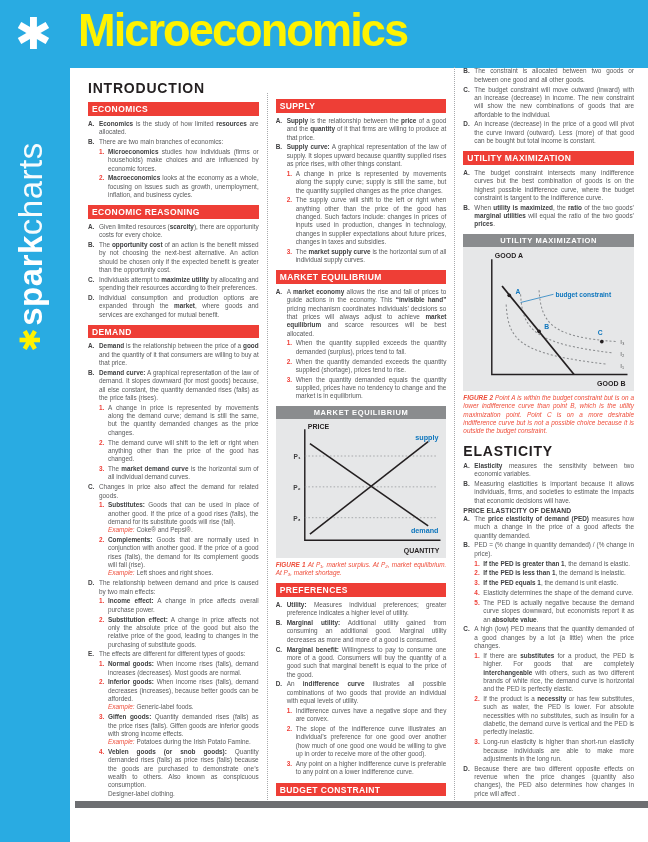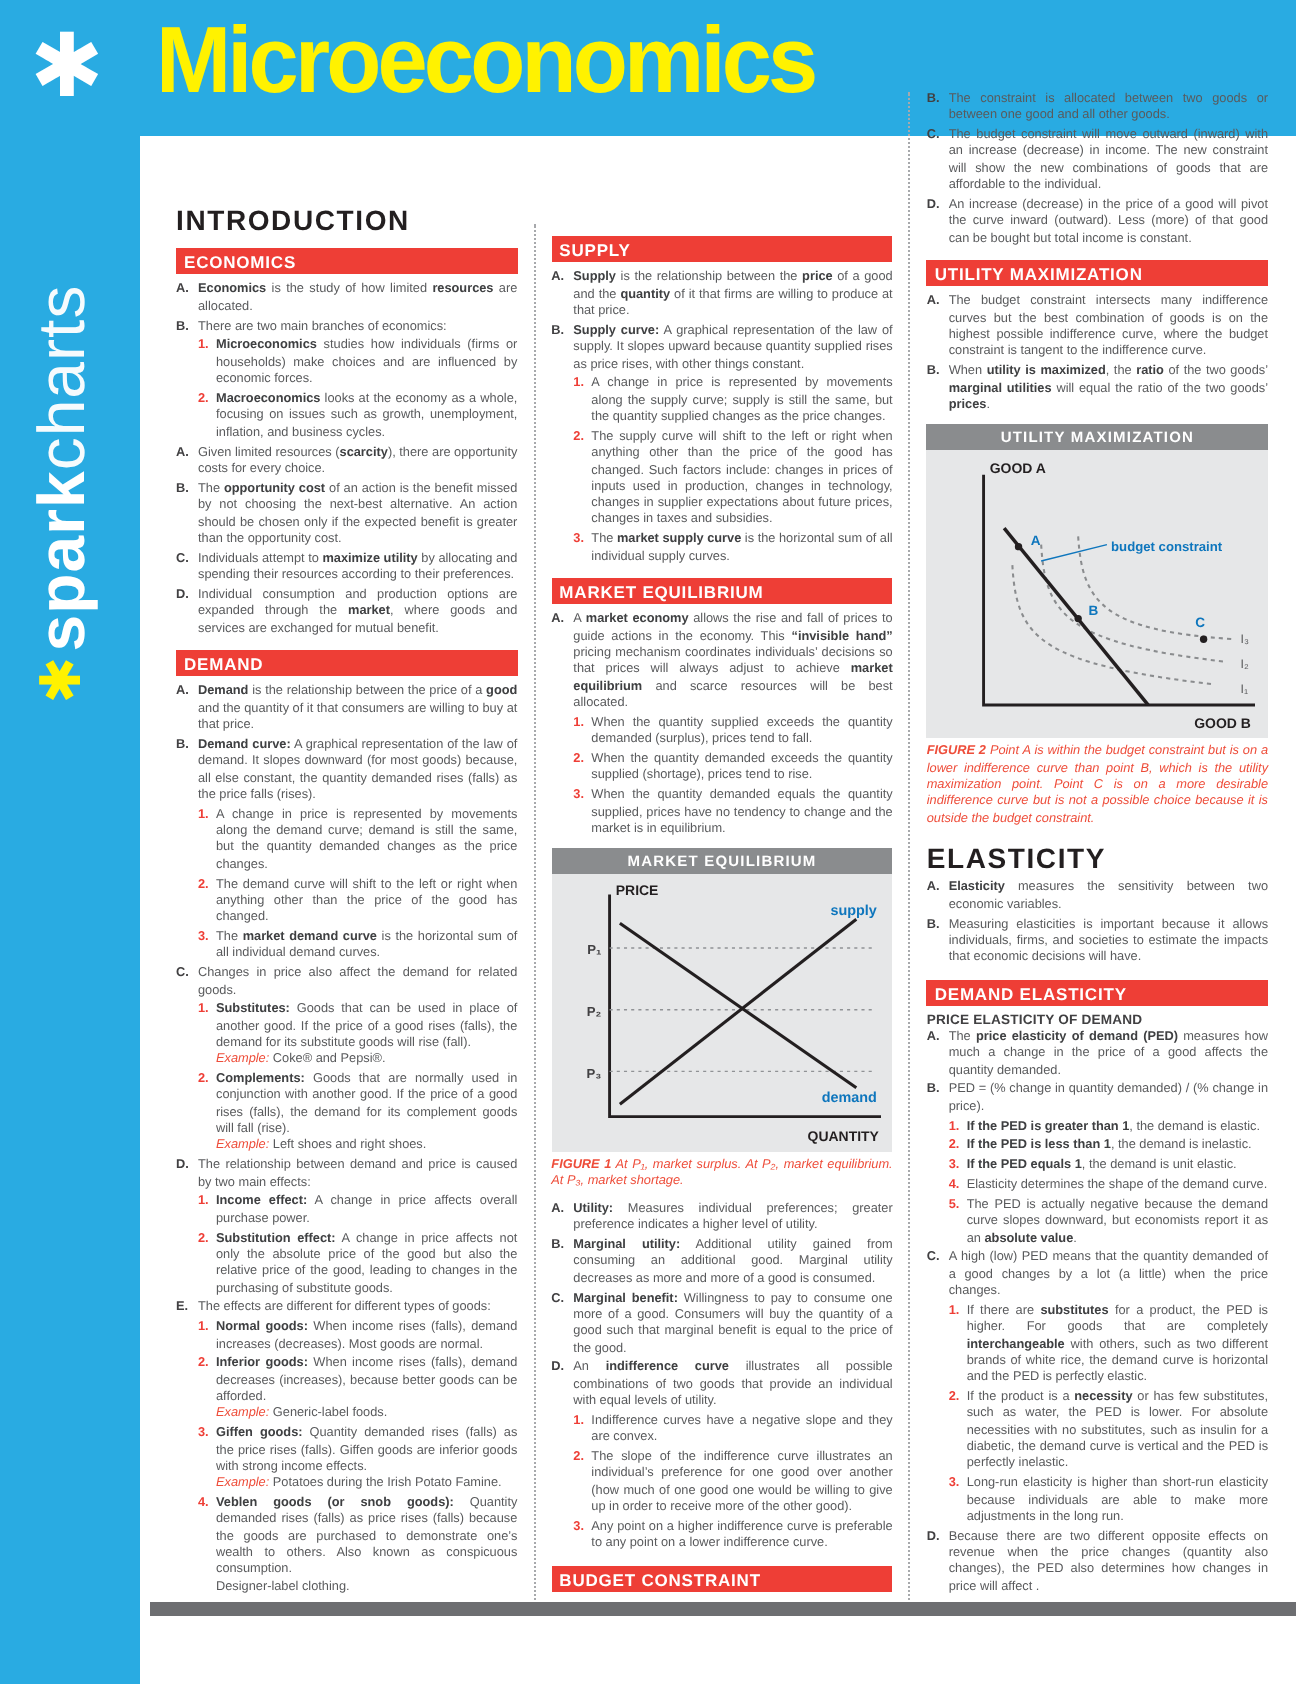--- a/index.html
+++ b/index.html
@@ -91,20 +91,21 @@
         </div>
         <div class="item sub">
           <span class="m">1.</span>
           <span class="txt"><b>Microeconomics</b> studies how individuals (firms or households) make choices and are influenced by economic forces.</span>
         </div>
         <div class="item sub">
           <span class="m">2.</span>
           <span class="txt"><b>Macroeconomics</b> looks at the economy as a whole, focusing on issues such as growth, unemployment, inflation, and business cycles.</span>
         </div>
       </div>
+      <div class="bar">ECONOMIC REASONING</div>
       <div class="list">
         <div class="item">
           <span class="m">A.</span>
           <span class="txt">Given limited resources (<b>scarcity</b>), there are opportunity costs for every choice.</span>
         </div>
         <div class="item">
           <span class="m">B.</span>
           <span class="txt">The <b>opportunity cost</b> of an action is the benefit missed by not choosing the next-best alternative. An action should be chosen only if the expected benefit is greater than the opportunity cost.</span>
         </div>
         <div class="item">
@@ -239,20 +240,21 @@
       <text x="24" y="39" font-size="6.4" font-weight="bold" fill="#414042" text-anchor="end">P₁</text>
       <text x="24" y="69" font-size="6.4" font-weight="bold" fill="#414042" text-anchor="end">P₂</text>
       <text x="24" y="99" font-size="6.4" font-weight="bold" fill="#414042" text-anchor="end">P₃</text>
       <line x1="33" y1="112" x2="148" y2="22" stroke="#231f20" stroke-width="1.5"></line>
       <line x1="33" y1="24" x2="148" y2="104" stroke="#231f20" stroke-width="1.5"></line>
       <text x="158" y="20" font-size="7" font-weight="bold" fill="#0e76bd" text-anchor="end">supply</text>
       <text x="158" y="111" font-size="7" font-weight="bold" fill="#0e76bd" text-anchor="end">demand</text>
     </svg>
   </div>
 <div class="caption"><b>FIGURE 1</b> At P₁, market surplus. At P₂, market equilibrium. At P₃, market shortage.</div>
+      <div class="bar">PREFERENCES</div>
       <div class="list">
         <div class="item">
           <span class="m">A.</span>
           <span class="txt"><b>Utility:</b> Measures individual preferences; greater preference indicates a higher level of utility.</span>
         </div>
         <div class="item">
           <span class="m">B.</span>
           <span class="txt"><b>Marginal utility:</b> Additional utility gained from consuming an additional good. Marginal utility decreases as more and more of a good is consumed.</span>
         </div>
         <div class="item">
@@ -332,21 +334,20 @@
       <div class="list">
         <div class="item">
           <span class="m">A.</span>
           <span class="txt"><b>Elasticity</b> measures the sensitivity between two economic variables.</span>
         </div>
         <div class="item">
           <span class="m">B.</span>
           <span class="txt">Measuring elasticities is important because it allows individuals, firms, and societies to estimate the impacts that economic decisions will have.</span>
         </div>
       </div>
-      <div class="bar">DEMAND ELASTICITY</div>
       <div class="subhead">PRICE ELASTICITY OF DEMAND</div>
       <div class="list">
         <div class="item">
           <span class="m">A.</span>
           <span class="txt">The <b>price elasticity of demand (PED)</b> measures how much a change in the price of a good affects the quantity demanded.</span>
         </div>
         <div class="item">
           <span class="m">B.</span>
           <span class="txt">PED = (% change in quantity demanded) / (% change in price).</span>
         </div>

